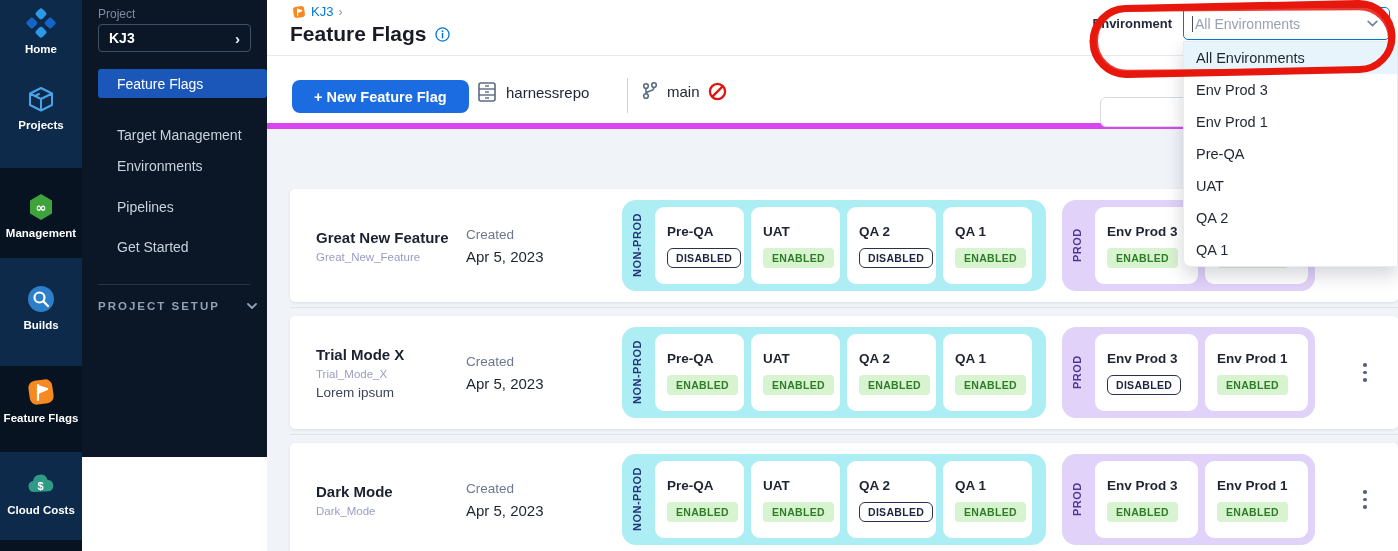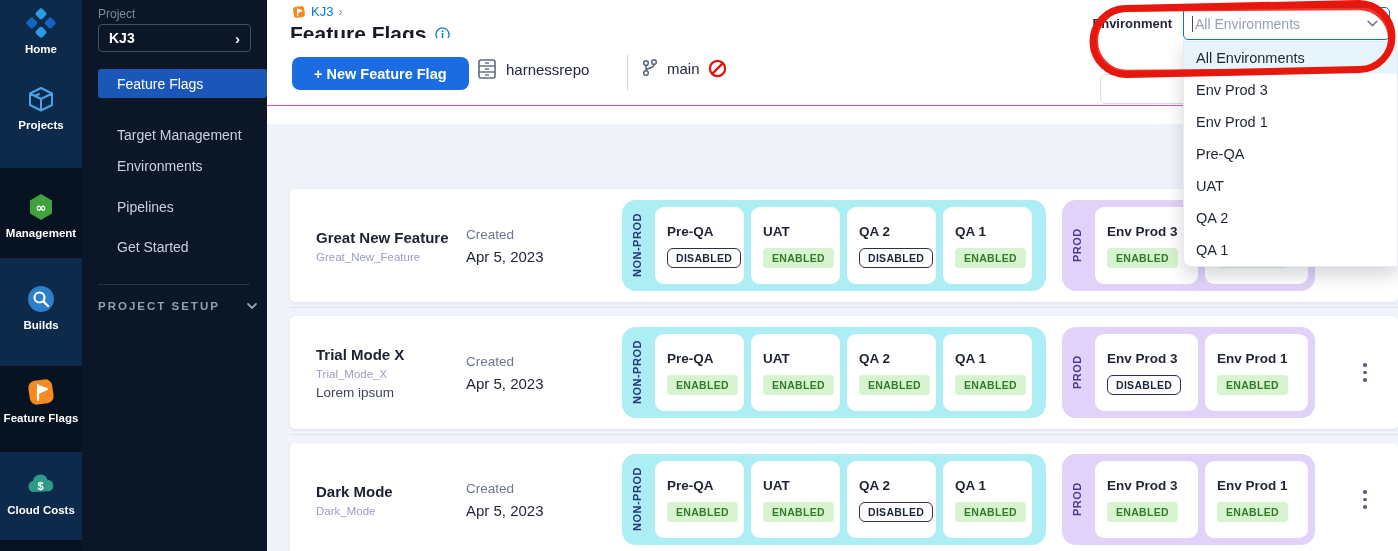--- a/index.html
+++ b/index.html
@@ -8,21 +8,21 @@
   .screen { position:relative; width:1398px; height:551px; overflow:hidden; background:#fff; }
 
   
   .rail { position:absolute; left:0; top:0; width:82px; height:551px; background:#071320; z-index:5; }
   .rail-block { position:absolute; left:0; width:82px; background:#0e2a4a; }
   .rail-item { position:absolute; left:0; width:82px; text-align:center; cursor:pointer; }
   .rail-icon { display:block; margin:0 auto 5px auto; width:30px; height:30px; }
   .rail-label { color:#fff; font-size:11.5px; font-weight:bold; line-height:1.1; }
 
   
-  .subnav { position:absolute; left:82px; top:0; width:185px; height:551px; background:#0b1626; z-index:5; }
+  .subnav { position:absolute; left:82px; top:0; width:185px; height:457px; background:#0b1626; z-index:5; }
   .proj-label { position:absolute; left:16px; top:7px; font-size:12px; color:#7d8ca0; }
   .proj-box { position:absolute; left:16px; top:24px; width:153px; height:28px; border:1px solid #3f5167; border-radius:4px;
               display:flex; align-items:center; justify-content:space-between; padding:0 10px; cursor:pointer; }
   .proj-name { color:#fff; font-size:14px; font-weight:bold; }
   .proj-chevron { color:#e8edf3; font-size:15px; font-weight:bold; }
   .subnav-item { position:absolute; left:16px; width:169px; height:29px; display:flex; align-items:center; padding-left:19px;
                  color:#c9d2dc; font-size:14px; border-radius:3px; cursor:pointer; }
   .subnav-item.active { background:#1a57b8; color:#fff; width:169px; }
   .subnav-divider { position:absolute; left:16px; top:284px; width:152px; height:1px; background:#24354a; }
   .setup-row { position:absolute; left:16px; top:300px; width:160px; display:flex; align-items:center; justify-content:space-between; cursor:pointer; }
@@ -30,21 +30,21 @@
   .setup-chevron { width:12px; height:12px; }
 
   
   .main-header { position:absolute; left:267px; top:0; width:1131px; height:56px; background:#fff; border-bottom:1px solid #e6e9f0; z-index:1; }
   .breadcrumb { position:absolute; left:25px; top:4px; display:flex; align-items:center; gap:5px; font-size:13px; }
   .crumb-link { color:#0278d5; cursor:pointer; }
   .crumb-sep { color:#8b93a7; font-size:12px; }
   .page-title-row { position:absolute; left:23px; top:22px; display:flex; align-items:center; gap:8px; }
   .page-title { font-size:21px; font-weight:bold; color:#1b1b28; }
 
-  .toolbar { position:absolute; left:267px; top:38px; width:1131px; height:68px; background:#fff; border-bottom:1px solid #d946ef; z-index:1; }
+  .toolbar { position:absolute; left:267px; top:61px; width:1131px; height:68px; background:#fff; border-bottom:6px solid #d946ef; z-index:1; }
   .new-flag-btn { position:absolute; left:25px; top:19px; height:33px; padding:0 22px; background:#1b6ce0; border:none; border-radius:8px;
                   color:#fff; font-size:14.5px; font-weight:bold; font-family:"Liberation Sans",sans-serif; cursor:pointer; }
   .repo-row { position:absolute; left:210px; top:20px; display:flex; align-items:center; gap:9px; cursor:pointer; }
   .repo-name { font-size:15px; color:#22283a; }
   .tb-divider { position:absolute; left:360px; top:17px; width:1px; height:35px; background:#ccd2dc; }
   .branch-row { position:absolute; left:374px; top:20px; display:flex; align-items:center; gap:8px; cursor:pointer; }
   .branch-name { font-size:15px; color:#22283a; }
   .search-box-partial { position:absolute; left:833px; top:36px; width:120px; height:30px; background:#fff; border:1px solid #d5dae3; border-radius:6px; }
 
   .content { position:absolute; left:267px; top:124px; width:1131px; height:427px; background:#f0f3f8; z-index:0; }

